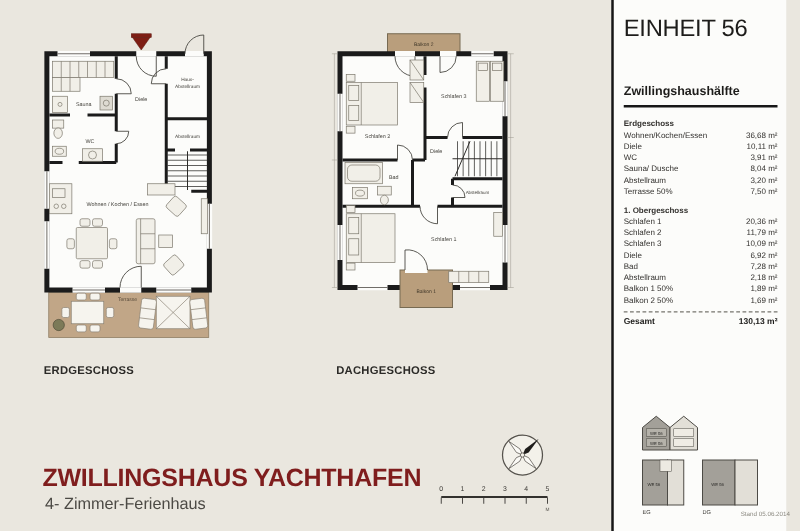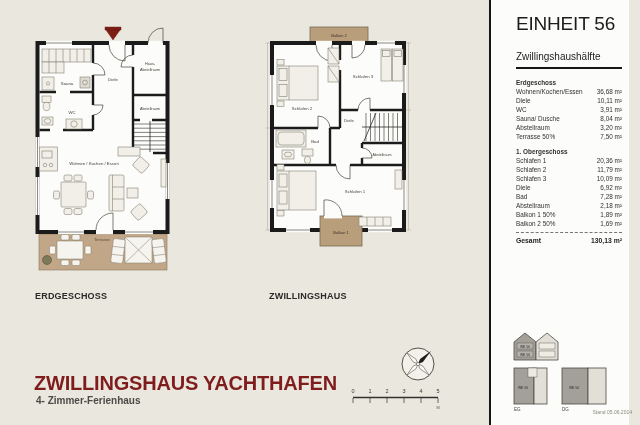--- a/index.html
+++ b/index.html
@@ -4,38 +4,38 @@
 <style>
   html,body{margin:0;padding:0;background:#d8d5cd;}
   #page{position:relative;width:640px;height:425px;background:#eae7df;overflow:hidden;
         font-family:"Liberation Sans",sans-serif;color:#222;}
   .abs{position:absolute;}
   svg{display:block;}
   svg text{font-family:"Liberation Sans",sans-serif;}
 
   
   #sidebar{position:absolute;left:489px;top:0;width:140px;height:425px;background:#fcfcfa;
-           border-left:2px solid #161616;box-sizing:border-box;padding:13px 7px 0 25px;}
+           border-left:2px solid #161616;box-sizing:border-box;padding:13px 7px 0 8px;}
   #unit-title{font-size:19px;font-weight:400;letter-spacing:-0.2px;color:#1d1c1a;white-space:nowrap;}
   #unit-sub{font-size:8.5px;font-weight:700;margin-top:3px;color:#1d1c1a;}
-  #section-heading{font-size:10px;font-weight:400;margin-top:16px;color:#1d1c1a;}
+  #section-heading{font-size:10px;font-weight:700;margin-top:33px;color:#1d1c1a;}
   #rule{height:2.2px;background:#171717;margin-top:5px;}
   #table{margin-top:9px;font-size:6.4px;color:#33312e;}
   .gh{font-weight:700;line-height:9px;}
   .trow{display:flex;justify-content:space-between;line-height:9px;}
   .ggap{height:6px;}
   #total{display:flex;justify-content:space-between;border-top:1px dashed #76746e;
          margin-top:4px;padding-top:3.5px;font-weight:700;font-size:6.8px;color:#1d1c1a;}
   #stand{position:absolute;right:8px;top:409px;font-size:5px;color:#8b8980;}
 
   
   .floor-label{position:absolute;font-size:9px;font-weight:700;letter-spacing:0.2px;color:#2b2a27;}
   #footer-title{position:absolute;left:34px;top:372px;font-size:20px;font-weight:700;
                 letter-spacing:-0.2px;color:#7f1d1d;white-space:nowrap;}
-  #footer-sub{position:absolute;left:36px;top:395px;font-size:10px;font-weight:700;color:#4c4a45;}
+  #footer-sub{position:absolute;left:36px;top:395px;font-size:13px;font-weight:400;color:#4c4a45;}
 </style>
 </head>
 <body>
 
 <div id="page">
 
   <svg class="abs" style="left:30px;top:25px" width="160" height="265" viewBox="0 0 160 265">
 
     <rect x="9" y="209" width="128" height="36" fill="#c1a687" stroke="#8b7a5f" stroke-width="0.6"></rect>
 
@@ -294,21 +294,21 @@
       <text x="101" y="58">Schlafen 3</text>
       <text x="87" y="102">Diele</text>
       <text x="53" y="123">Bad</text>
       <text x="120" y="135.5" font-size="3.6">Abstellraum</text>
       <text x="93" y="173">Schlafen 1</text>
       <text x="79" y="214" fill="#3f3628" font-size="4">Balkon 1</text>
     </g>
   </svg>
 
   <div class="floor-label" style="left:35px;top:291px">ERDGESCHOSS</div>
-  <div class="floor-label" style="left:269px;top:291px">ZWILLINGSHAUS</div>
+  <div class="floor-label" style="left:269px;top:291px">DACHGESCHOSS</div>
 
   <div id="footer-title">ZWILLINGSHAUS YACHTHAFEN</div>
   <div id="footer-sub">4- Zimmer-Ferienhaus</div>
 
   <svg class="abs" style="left:399px;top:345px" width="38" height="38" viewBox="0 0 38 38">
     <circle cx="19" cy="19" r="16" fill="#f3f1ea" stroke="#55524c" stroke-width="1"></circle>
     <polygon points="19,19 14.1,16.9 8,8 16.9,14.1" fill="#fbfaf6" stroke="#55524c" stroke-width="0.6"></polygon>
     <polygon points="19,19 14.1,21.1 8,30 16.9,23.9" fill="#fbfaf6" stroke="#55524c" stroke-width="0.6"></polygon>
     <polygon points="19,19 21.1,23.9 30,30 23.9,21.1" fill="#fbfaf6" stroke="#55524c" stroke-width="0.6"></polygon>
     <polygon points="19,19 21.1,14.1 32,6 23.9,16.9" fill="#1f1e1c"></polygon>

